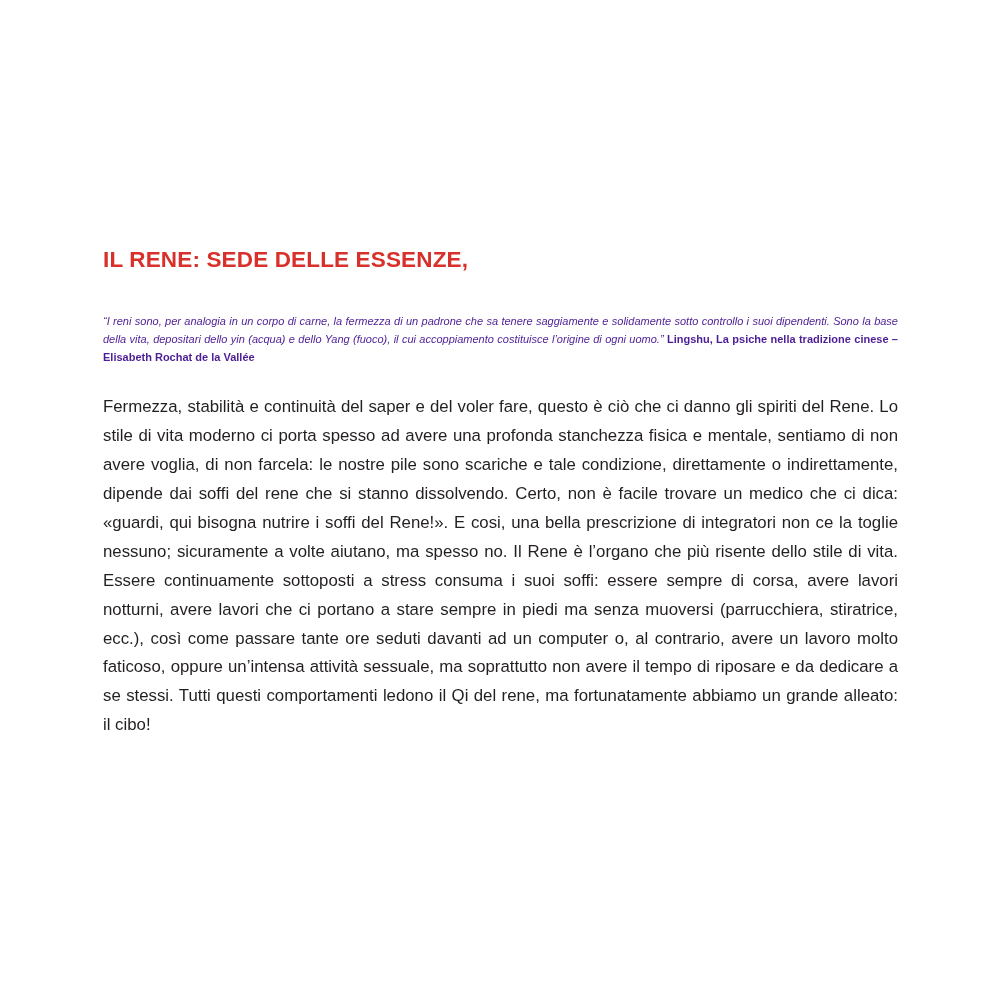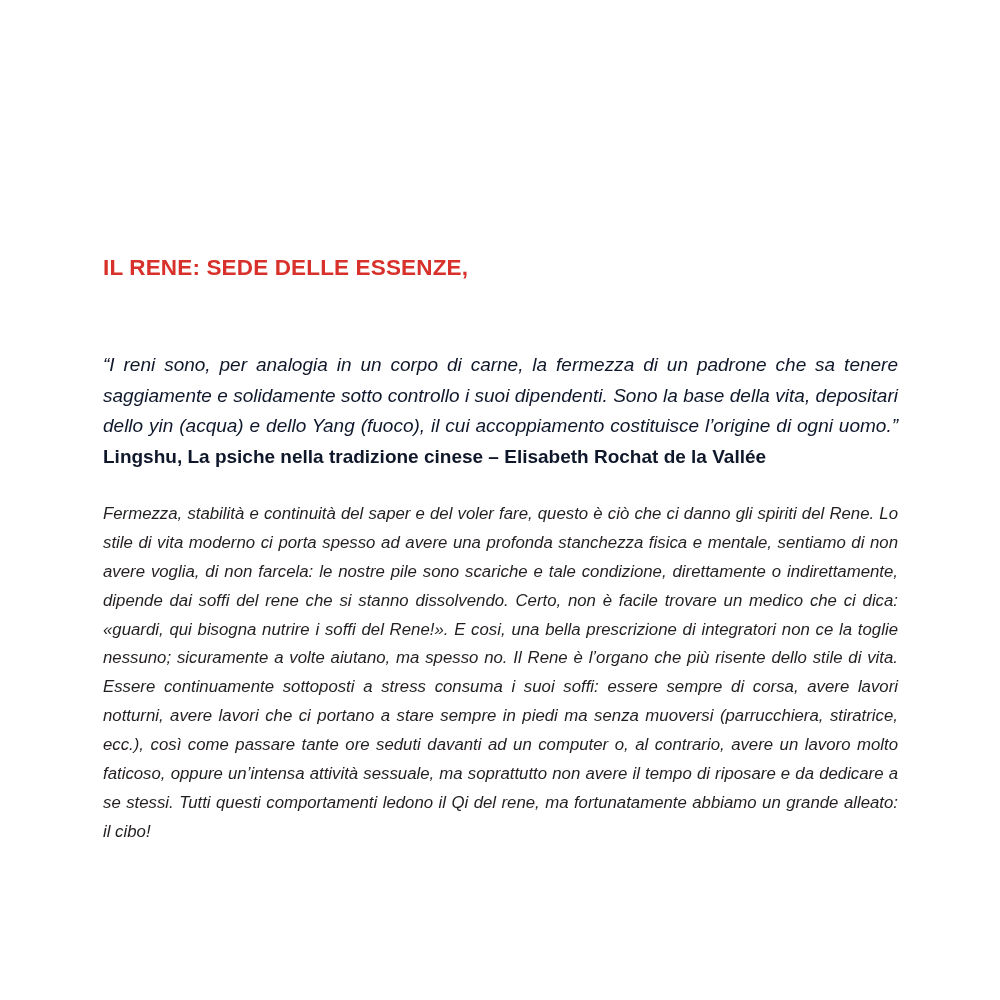--- a/index.html
+++ b/index.html
@@ -25,50 +25,49 @@
     left: 103px;
     top: 236px;
     width: 795px;
   }
   .doc-title {
     color: #d8302a;
     font-size: 22.5px;
     font-weight: bold;
     line-height: 1.42;
     letter-spacing: 0.15px;
-    margin: 16px 0 0 0;
+    margin: 8px 0 0 0;
   }
   .doc-title .line {
     display: block;
     white-space: nowrap;
   }
   .quote-block {
-    margin-top: 66px;
-    font-size: 19px;
+    margin-top: 37px;
+    font-size: 11px;
     line-height: 1.62;
     text-align: justify;
-    color: #0f172a;
+    color: #4c1d95;
   }
   .quote-text {
     font-style: italic;
   }
   .quote-attrib {
     font-weight: bold;
     font-style: normal;
   }
   .body-block {
     margin-top: 27px;
     font-size: 16.8px;
     line-height: 1.72;
     text-align: justify;
     color: #231f20;
   }
   .body-block p {
     margin: 0;
-    font-style: italic;
   }
 </style>
 </head>
 <body>
 
 <div class="page">
   <div class="content">
 
     <h1 class="doc-title">
       <span class="line">IL RENE: SEDE DELLE ESSENZE,</span>

